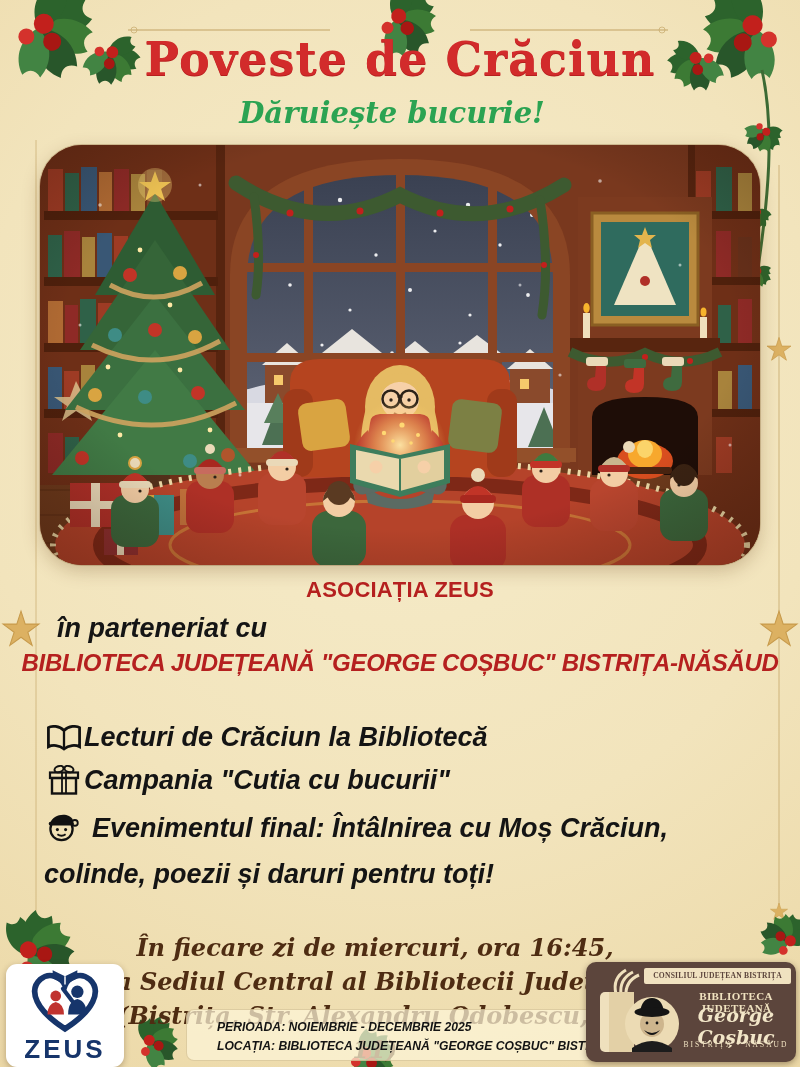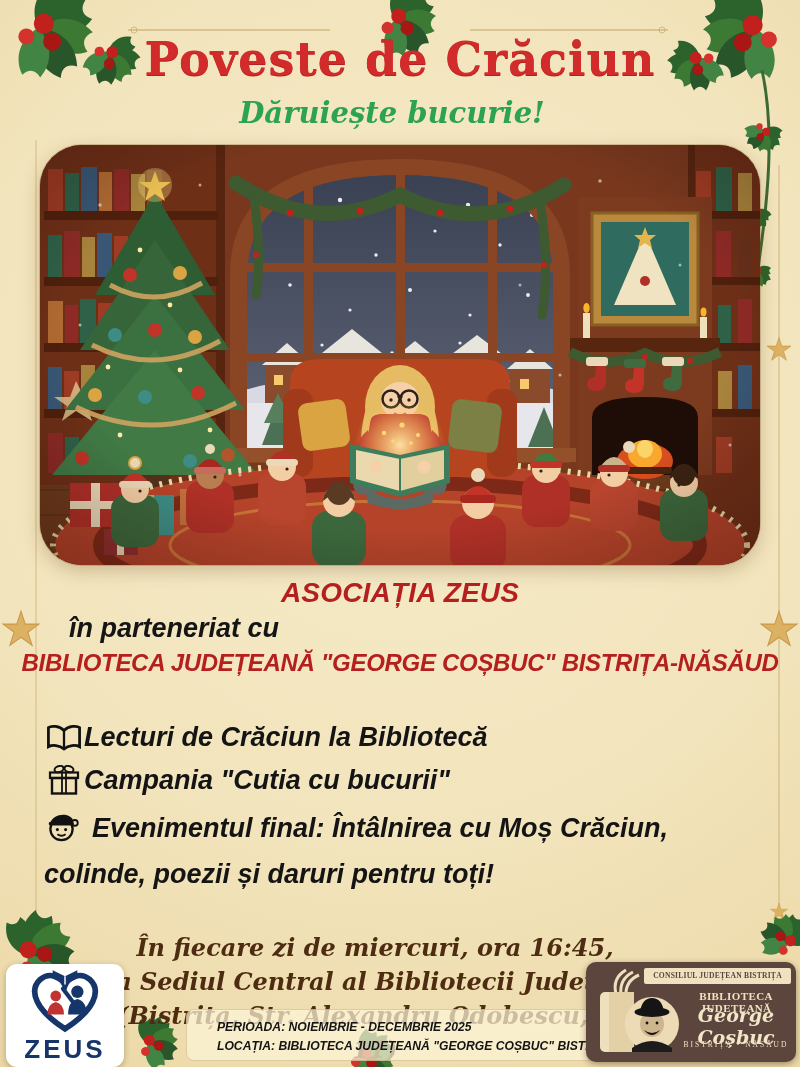--- a/index.html
+++ b/index.html
@@ -20,23 +20,23 @@
   .subtitle{
     left:0;right:16px;top:96px;text-align:center;
     font-family:"DejaVu Serif",serif;font-weight:bold;font-style:italic;
     font-size:29px;color:#2ba352;
   }
   
   .illus{left:40px;top:145px;width:720px;height:420px;border-radius:42px;overflow:hidden;
          box-shadow:0 0 0 1px rgba(120,80,30,.25), 0 6px 18px rgba(90,50,10,.25);}
   .illus svg{display:block;}
   
-  .org{left:0;right:0;top:577px;text-align:center;font-weight:bold;font-style:italic;
-       font-size:28px;color:#b5201f;letter-spacing:.2px;}
-  .intro{left:57px;top:613px;font-weight:bold;font-style:italic;font-size:27px;color:#151515;margin-left:12px;}
+  .org{left:0;right:0;top:577px;text-align:center;font-weight:bold;
+       font-size:22px;color:#b5201f;letter-spacing:.2px;}
+  .intro{left:57px;top:613px;font-weight:bold;font-style:italic;font-size:27px;color:#151515;}
   .partner{left:0;right:0;top:649px;text-align:center;font-weight:bold;font-style:italic;
        font-size:24px;color:#b5201f;white-space:nowrap;letter-spacing:-0.3px;}
   
   .acts{left:44px;top:722px;width:728px;}
   .act{display:flex;align-items:center;margin-bottom:11px;
        font-weight:bold;font-style:italic;font-size:27px;color:#141414;}
   .act .ic{flex:0 0 40px;display:flex;justify-content:center;}
   .act-wrap{display:block;font-weight:bold;font-style:italic;font-size:27px;color:#141414;
        line-height:40px;}
   .act-wrap .ic{display:inline-block;vertical-align:-6px;margin-right:13px;}

